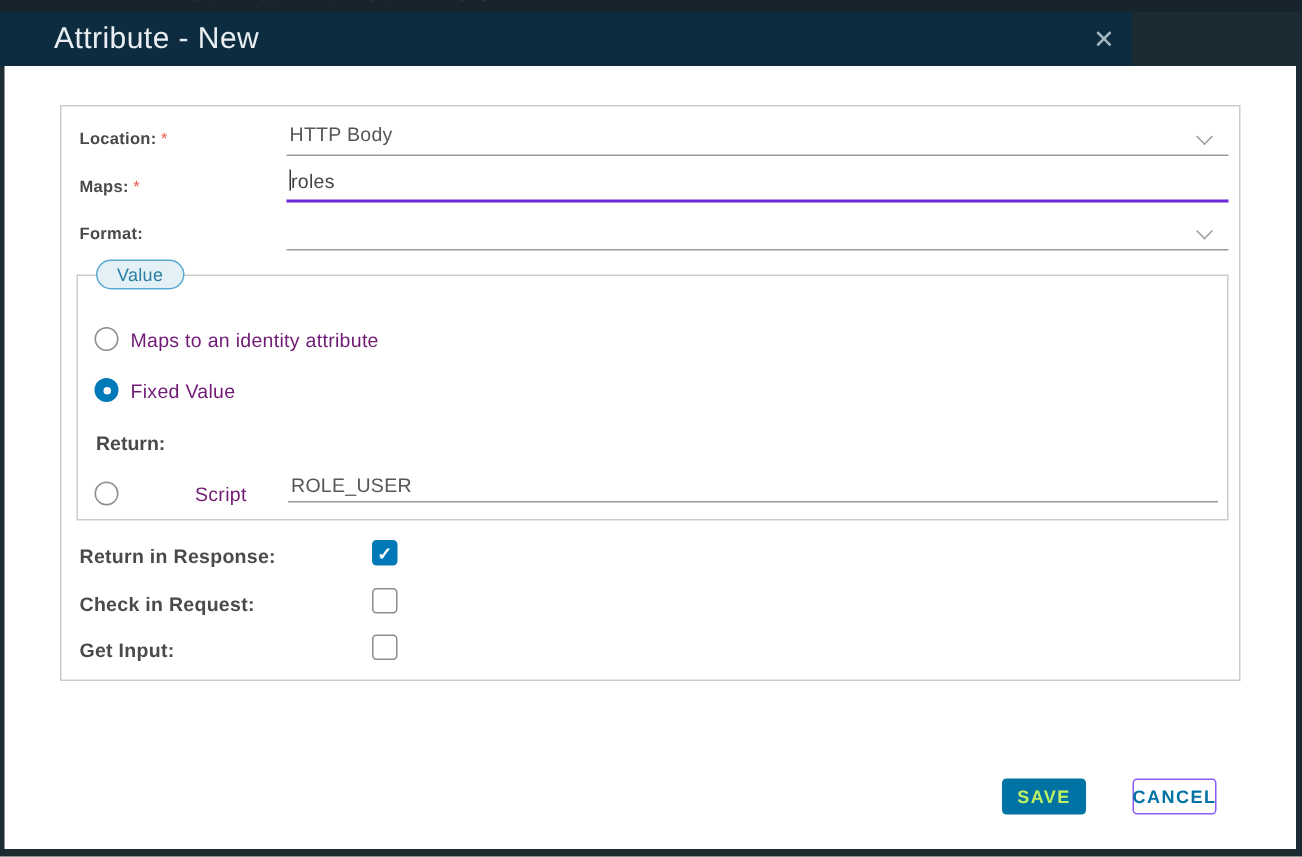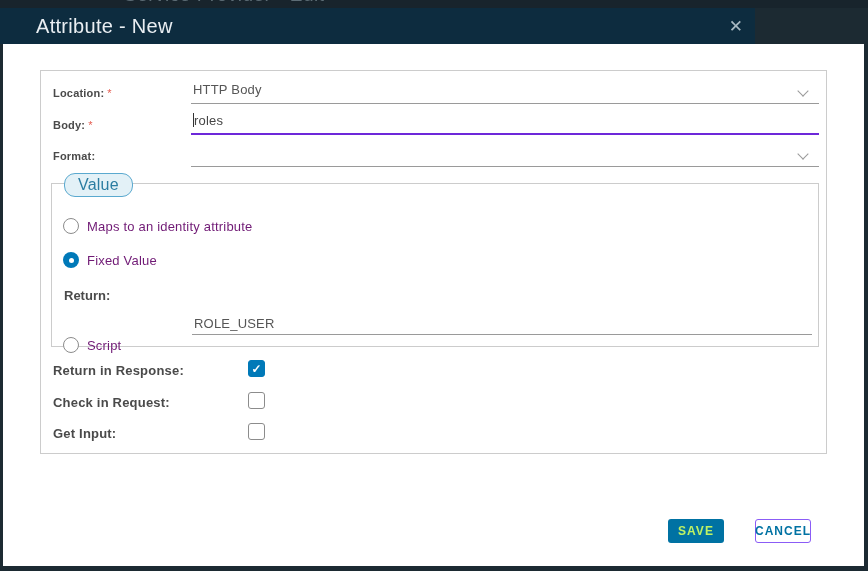--- a/index.html
+++ b/index.html
@@ -58,21 +58,21 @@
     transform: rotate(45deg);
   }
   
   .value-fieldset {
     position: absolute; left: 10px; top: 112px; width: 768px; height: 164px;
     border: 1px solid #cccccc;
   }
   .value-pill {
     position: absolute; left: 12px; top: -11px;
     background: #e3f1f7; border: 1px solid #5aa9cf; color: #2b7da2;
-    font-size: 16px; padding: 2px 13px; border-radius: 11px; letter-spacing: 0.2px;
+    font-size: 12px; padding: 2px 13px; border-radius: 11px; letter-spacing: 0.2px;
   }
   .radio-row { position: absolute; left: 11px; display: flex; align-items: center; }
   .radio {
     width: 16px; height: 16px; border-radius: 50%;
     border: 1px solid #8c8c8c; background: #fff; flex: 0 0 auto;
   }
   .radio.selected {
     border: none; background: #0079b8; position: relative;
   }
   .radio.selected::after {
@@ -130,21 +130,21 @@
 
     <div class="f-label" style="top:16px;">
       <span>Location:</span><span class="req">*</span>
     </div>
     <div class="f-input" style="top:11px;">
       <span>HTTP Body</span>
       <span class="chevron"></span>
     </div>
 
     <div class="f-label" style="top:48px;">
-      <span>Body:</span><span class="req">*</span>
+      <span>Maps:</span><span class="req">*</span>
     </div>
     <div class="f-input focused" style="top:42px;">
       <span class="caret"></span>
       <span>roles</span>
     </div>
 
     <div class="f-label" style="top:79px;">
       <span>Format:</span>
     </div>
     <div class="f-input" style="top:74px;">
@@ -163,21 +163,21 @@
       <div class="radio-row" style="top:68px;">
         <span class="radio selected"></span>
         <span class="radio-label">Fixed Value</span>
       </div>
 
       <div class="vf-label" style="top:104px;">Return:</div>
       <div class="vf-input" style="top:98px;">
         <span>ROLE_USER</span>
       </div>
 
-      <div class="radio-row" style="top:153px;">
+      <div class="radio-row" style="top:137px;gap:43px;">
         <span class="radio"></span>
         <span class="radio-label">Script</span>
       </div>
     </div>
 
     <div class="cb-row-label" style="top:292px;">Return in Response:</div>
     <div class="checkbox checked" style="top:289px;">
       <span class="check-glyph">✓</span>
     </div>
 

